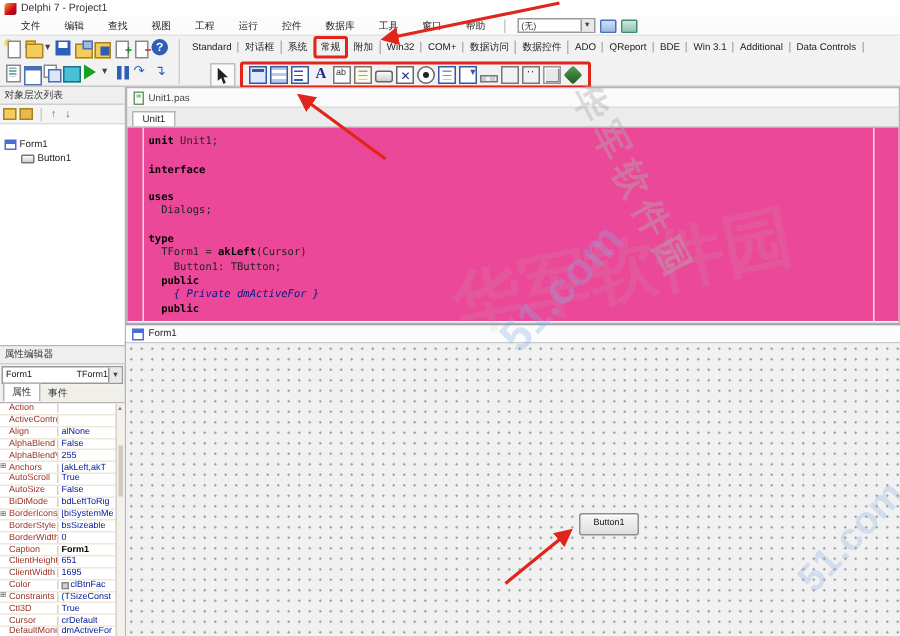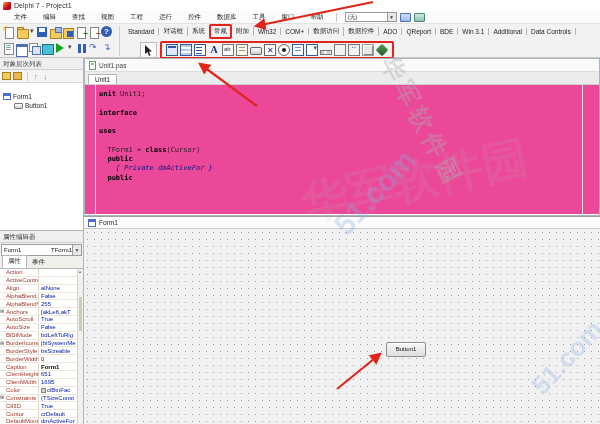--- a/index.html
+++ b/index.html
@@ -553,26 +553,29 @@
 
         <div class="code-line">&nbsp;</div>
 
         <div class="code-line"><span class="seg-kw">interface</span></div>
 
         <div class="code-line">&nbsp;</div>
 
         <div class="code-line"><span class="seg-kw">uses</span></div>
 
 
+        <div class="code-line"><span class="seg-p">  Dialogs;</span></div>
 
         <div class="code-line">&nbsp;</div>
 
-
-        <div class="code-line"><span class="seg-p">  TForm1 = </span><span class="seg-kw">class</span><span class="seg-p">(Cursor)</span></div>
-
+        <div class="code-line"><span class="seg-kw">type</span></div>
+
+        <div class="code-line"><span class="seg-p">  TForm1 = </span><span class="seg-kw">akLeft</span><span class="seg-p">(Cursor)</span></div>
+
+        <div class="code-line"><span class="seg-p">    Button1: TButton;</span></div>
 
         <div class="code-line"><span class="seg-p">  </span><span class="seg-kw">public</span></div>
 
         <div class="code-line"><span class="seg-p">    </span><span class="seg-c">{ Private dmActiveFor }</span></div>
 
         <div class="code-line"><span class="seg-p">  </span><span class="seg-kw">public</span></div>
 
     </div>
   </div>
 

